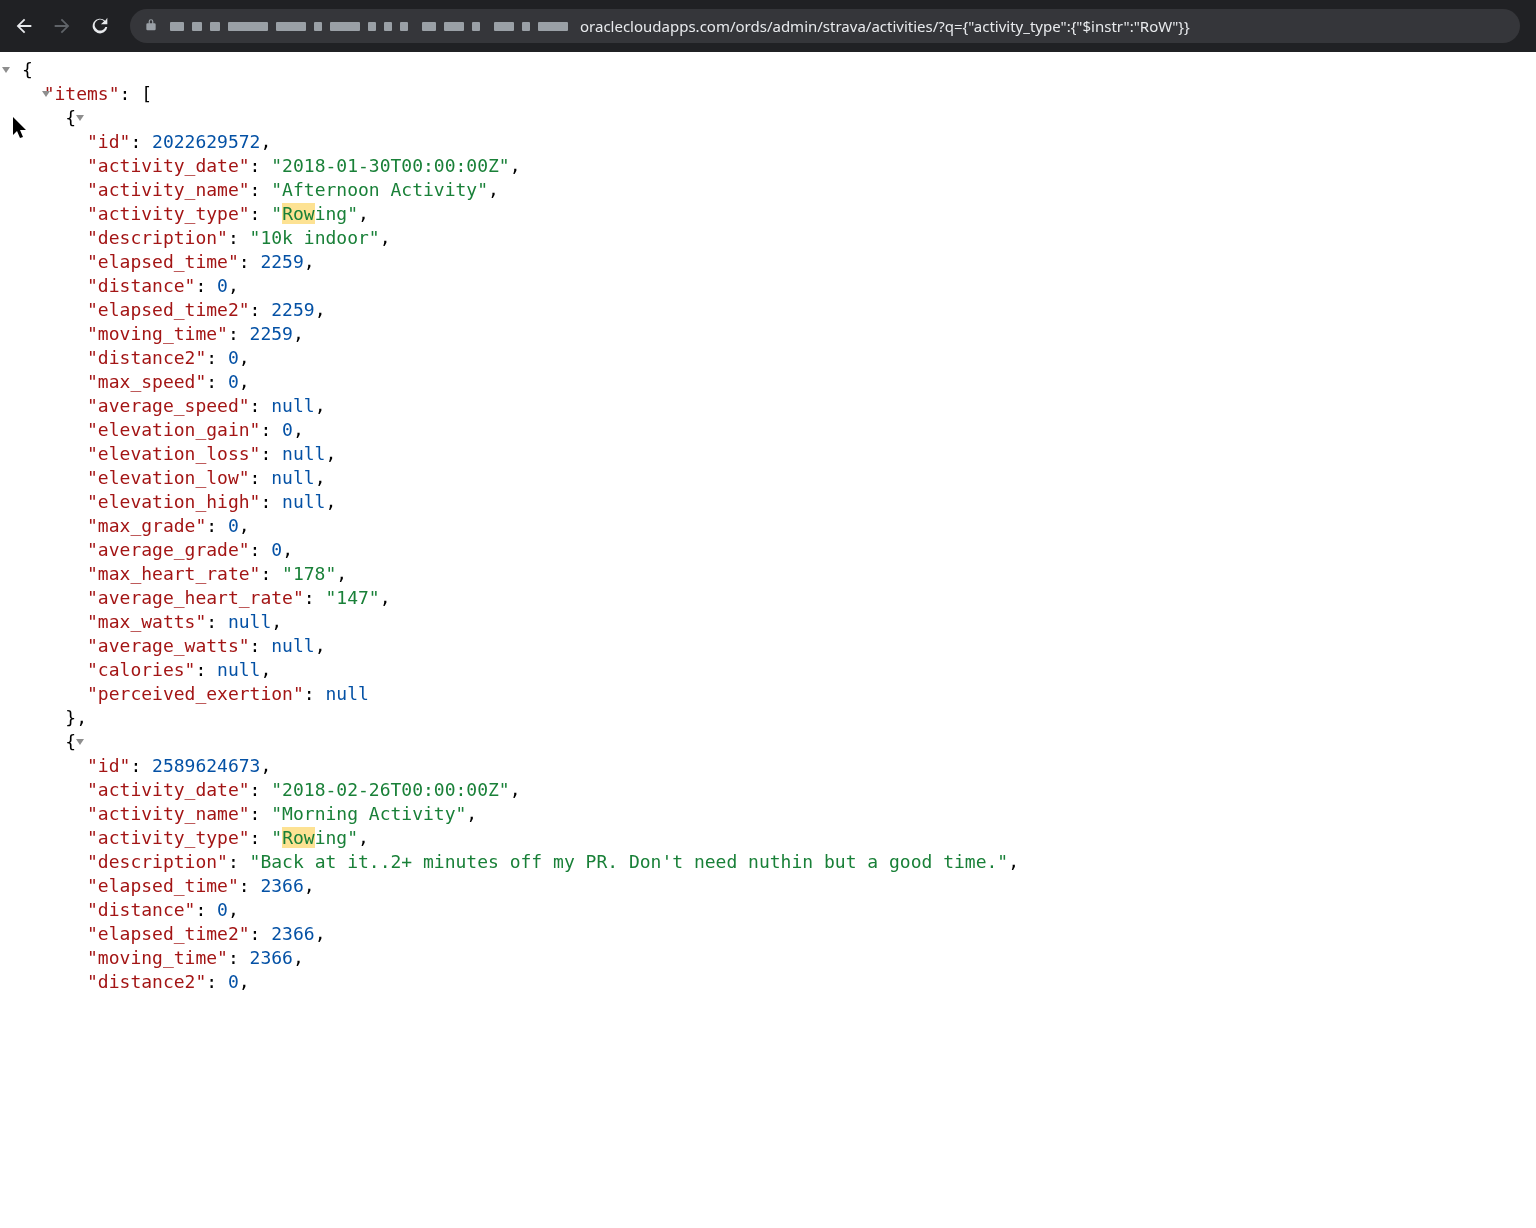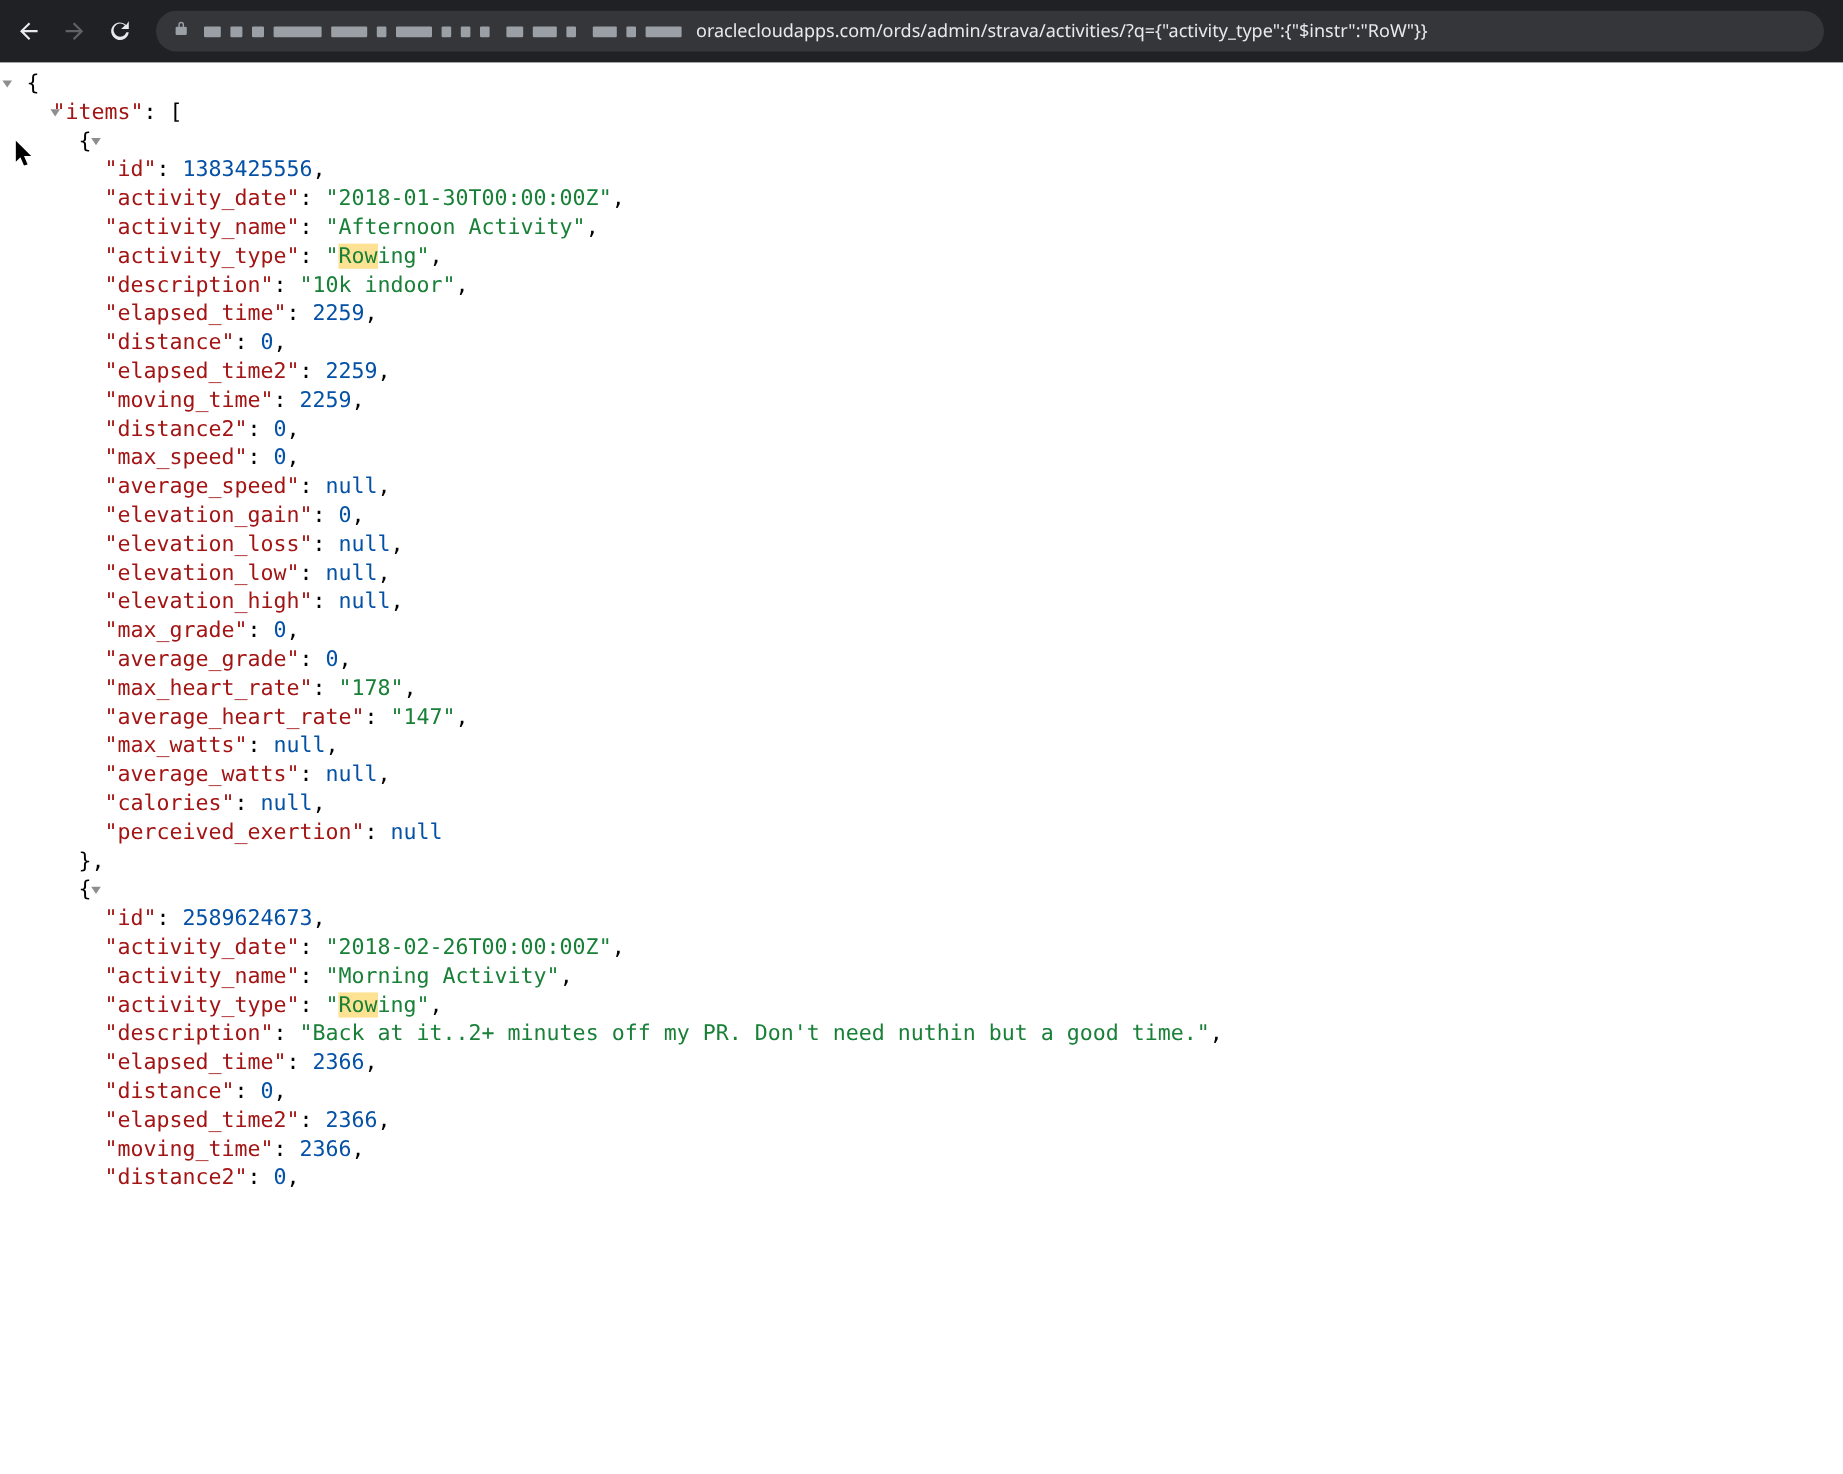--- a/index.html
+++ b/index.html
@@ -85,21 +85,21 @@
 <div class="viewer" id="viewer">
     <div class="line" style="padding-left:22px;"><span class="caret" style="left:0px"><svg viewBox="0 0 12 12">
           <path d="M2 3l8 0-4 6z"></path>
         </svg></span><span class="pun">{</span></div>
     <div class="line" style="padding-left:22px;"><span class="caret" style="left:40px"><svg viewBox="0 0 12 12">
           <path d="M2 3l8 0-4 6z"></path>
         </svg></span>  <span class="key">"items"</span><span class="pun">: [</span></div>
     <div class="line" style="padding-left:22px;"><span class="caret" style="left:74px"><svg viewBox="0 0 12 12">
           <path d="M2 3l8 0-4 6z"></path>
         </svg></span>    <span class="pun">{</span></div>
-    <div class="line" style="padding-left:22px;">      <span class="key">"id"</span><span class="pun">: </span><span class="num">1383425556</span><span class="pun">,</span></div>
+    <div class="line" style="padding-left:22px;">      <span class="key">"id"</span><span class="pun">: </span><span class="num">2022629572</span><span class="pun">,</span></div>
     <div class="line" style="padding-left:22px;">      <span class="key">"activity_date"</span><span class="pun">: </span><span class="str">"2018-01-30T00:00:00Z"</span><span class="pun">,</span></div>
     <div class="line" style="padding-left:22px;">      <span class="key">"activity_name"</span><span class="pun">: </span><span class="str">"Afternoon Activity"</span><span class="pun">,</span></div>
     <div class="line" style="padding-left:22px;">      <span class="key">"activity_type"</span><span class="pun">: </span><span class="str">"<span class="hl">Row</span>ing"</span><span class="pun">,</span></div>
     <div class="line" style="padding-left:22px;">      <span class="key">"description"</span><span class="pun">: </span><span class="str">"10k indoor"</span><span class="pun">,</span></div>
     <div class="line" style="padding-left:22px;">      <span class="key">"elapsed_time"</span><span class="pun">: </span><span class="num">2259</span><span class="pun">,</span></div>
     <div class="line" style="padding-left:22px;">      <span class="key">"distance"</span><span class="pun">: </span><span class="num">0</span><span class="pun">,</span></div>
     <div class="line" style="padding-left:22px;">      <span class="key">"elapsed_time2"</span><span class="pun">: </span><span class="num">2259</span><span class="pun">,</span></div>
     <div class="line" style="padding-left:22px;">      <span class="key">"moving_time"</span><span class="pun">: </span><span class="num">2259</span><span class="pun">,</span></div>
     <div class="line" style="padding-left:22px;">      <span class="key">"distance2"</span><span class="pun">: </span><span class="num">0</span><span class="pun">,</span></div>
     <div class="line" style="padding-left:22px;">      <span class="key">"max_speed"</span><span class="pun">: </span><span class="num">0</span><span class="pun">,</span></div>

